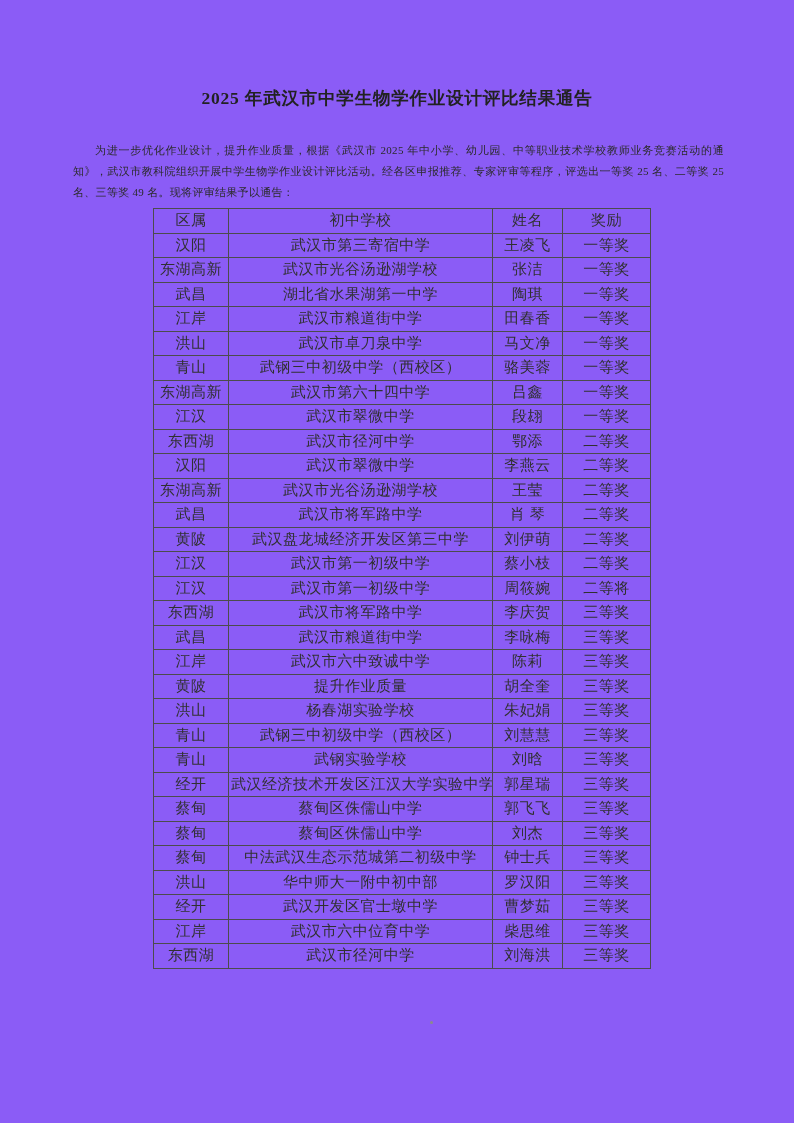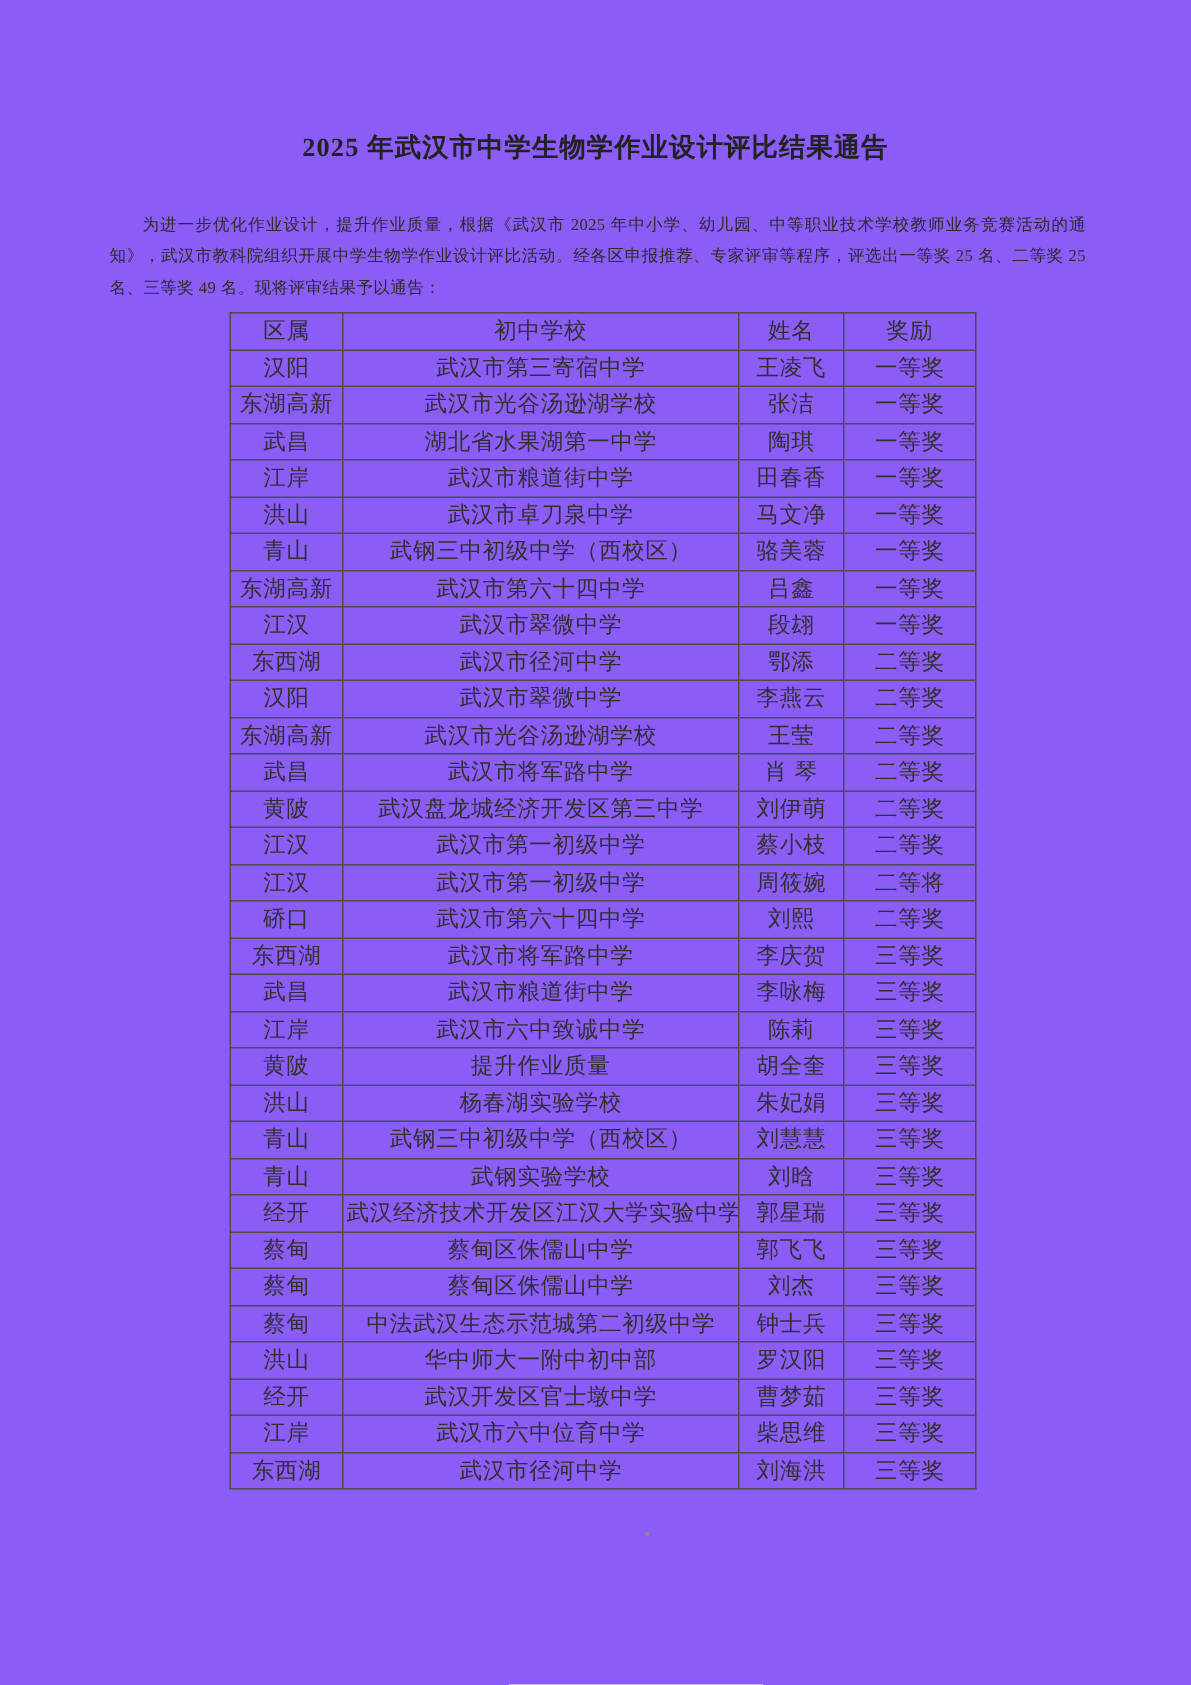--- a/index.html
+++ b/index.html
@@ -183,26 +183,20 @@
           <td>蔡小枝</td>
           <td>二等奖</td>
         </tr>
         <tr>
           <td>江汉</td>
           <td>武汉市第一初级中学</td>
           <td>周筱婉</td>
           <td>二等将</td>
         </tr>
         <tr>
-          <td>硚口</td>
-          <td>武汉市第六十四中学</td>
-          <td>刘熙</td>
-          <td>二等奖</td>
-        </tr>
-        <tr>
           <td>东西湖</td>
           <td>武汉市将军路中学</td>
           <td>李庆贺</td>
           <td>三等奖</td>
         </tr>
         <tr>
           <td>武昌</td>
           <td>武汉市粮道街中学</td>
           <td>李咏梅</td>
           <td>三等奖</td>

